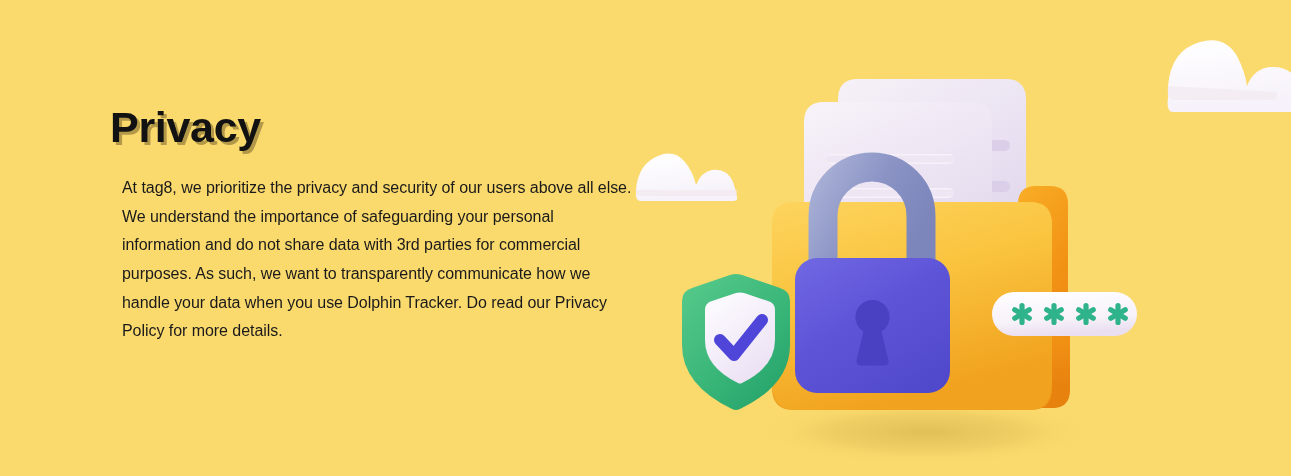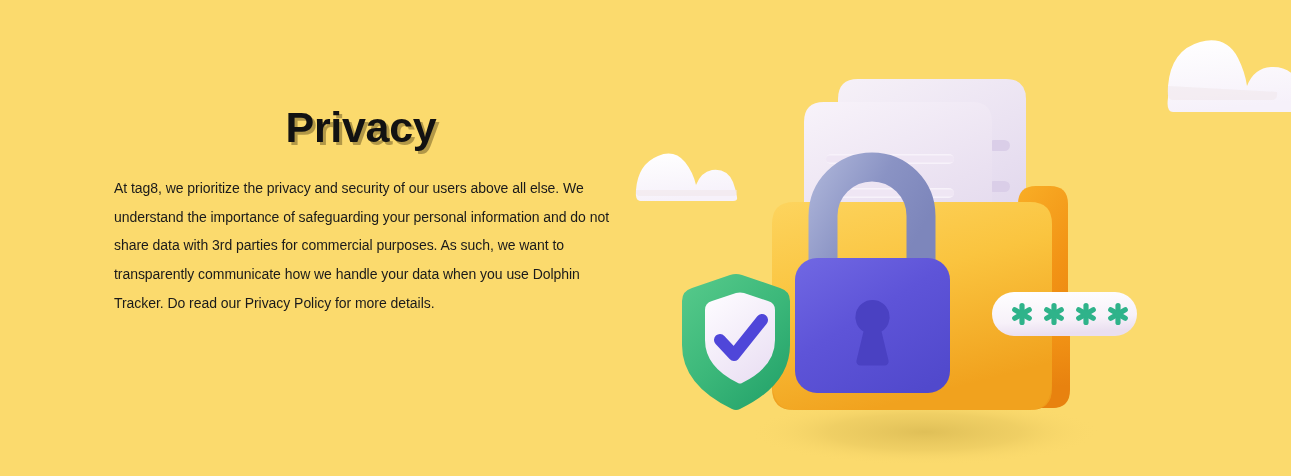--- a/index.html
+++ b/index.html
@@ -31,31 +31,30 @@
     width: 520px;
   }
 
   .page-title {
     margin: 0;
     font-family: "Liberation Sans", sans-serif;
     font-size: 43px;
     font-weight: 700;
     line-height: 1.1;
     color: #121212;
-    text-align: center;
     width: 502px;
     letter-spacing: -0.3px;
     text-shadow: 3px 3px 0 rgba(60, 45, 10, 0.38);
   }
 
   .body-copy {
-    margin: 4px;
+    margin: 12px;
     margin-top: 23px;
     font-family: "Liberation Sans", sans-serif;
-    font-size: 14px;
+    font-size: 16px;
     line-height: 28.6px;
     color: #1a1a1a;
     width: 512px;
     text-align: left;
     letter-spacing: -0.05px;
   }
 
   
   .illustration {
     position: absolute;

